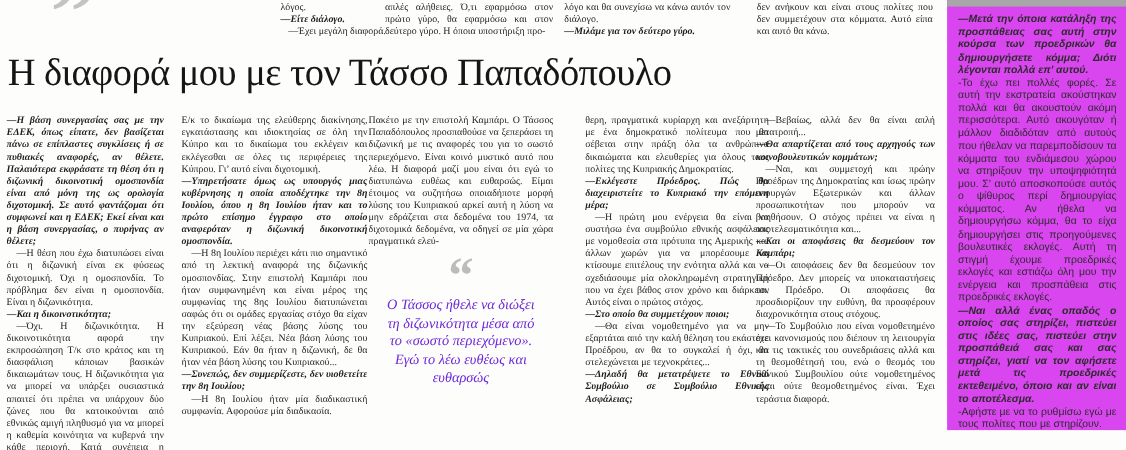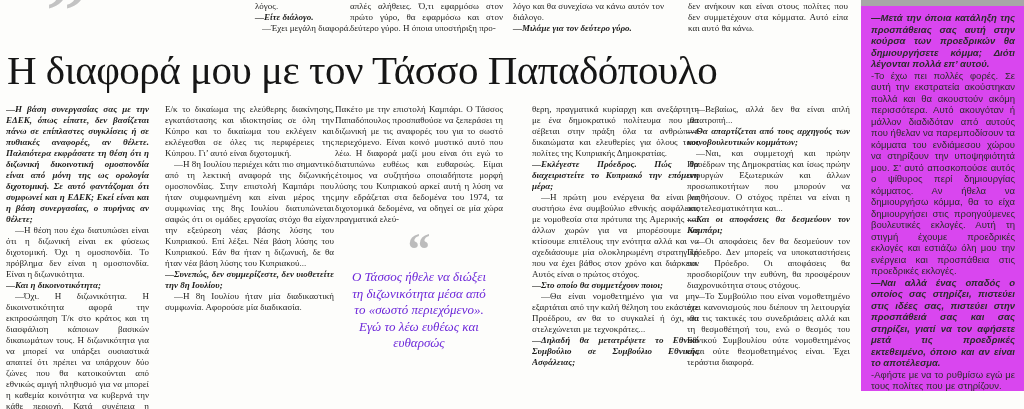--- a/index.html
+++ b/index.html
@@ -15,21 +15,21 @@
   .f2{left:350px;width:153px;}
   .f3{left:513px;width:151px;}
   .f4{left:688px;width:160px;}
   .indented{text-indent:7px;}
 
   .q{font-weight:bold;font-style:italic;margin:0;}
   .a{margin:0;text-indent:9px;}
 
   
   .headline{position:absolute;left:7px;top:46px;margin:0;font-weight:400;
-        font-size:41px;letter-spacing:-0.5px;color:#161616;white-space:nowrap;}
+        font-size:35px;letter-spacing:-0.5px;color:#161616;white-space:nowrap;}
 
   
   .col{position:absolute;top:104px;height:305px;overflow:hidden;
         font-size:9px;line-height:11px;text-align:justify;}
   .c1{left:6px;width:143px;}
   .c2{left:165px;width:169px;}
   .c3{left:335px;width:168px;}
   .c4{left:532px;width:167px;}
   .c5{left:687px;width:163px;}
 
@@ -76,20 +76,21 @@
 
   <div class="col c1">
     <p class="q">—Η βάση συνεργασίας σας με την ΕΔΕΚ, όπως είπατε, δεν βασίζεται πάνω σε επίπλαστες συγκλίσεις ή σε πυθιακές αναφορές, αν θέλετε. Παλαιότερα εκφράσατε τη θέση ότι η διζωνική δικοινοτική ομοσπονδία είναι από μόνη της ως ορολογία διχοτομική. Σε αυτό φαντάζομαι ότι συμφωνεί και η ΕΔΕΚ; Εκεί είναι και η βάση συνεργασίας, ο πυρήνας αν θέλετε;</p>
     <p class="a">—Η θέση που έχω διατυπώσει είναι ότι η διζωνική είναι εκ φύσεως διχοτομική. Όχι η ομοσπονδία. Το πρόβλημα δεν είναι η ομοσπονδία. Είναι η διζωνικότητα.</p>
     <p class="q">—Και η δικοινοτικότητα;</p>
     <p class="a">—Όχι. Η διζωνικότητα. Η δικοινοτικότητα αφορά την εκπροσώπηση Τ/κ στο κράτος και τη διασφάλιση κάποιων βασικών δικαιωμάτων τους. Η διζωνικότητα για να μπορεί να υπάρξει ουσιαστικά απαιτεί ότι πρέπει να υπάρχουν δύο ζώνες που θα κατοικούνται από εθνικώς αμιγή πληθυσμό για να μπορεί η καθεμία κοινότητα να κυβερνά την κάθε περιοχή. Κατά συνέπεια η διζωνική εκ φύσεως αφαιρεί από</p>
   </div>
 
   <div class="col c2">
     <p style="margin:0;">Ε/κ το δικαίωμα της ελεύθερης διακίνησης, εγκατάστασης και ιδιοκτησίας σε όλη την Κύπρο και το δικαίωμα του εκλέγειν και εκλέγεσθαι σε όλες τις περιφέρειες της Κύπρου. Γι’ αυτό είναι διχοτομική.</p>
+    <p class="q">—Υπηρετήσατε όμως ως υπουργός μιας κυβέρνησης η οποία αποδέχτηκε την 8η Ιουλίου, όπου η 8η Ιουλίου ήταν και το πρώτο επίσημο έγγραφο στο οποίο αναφερόταν η διζωνική δικοινοτική ομοσπονδία.</p>
     <p class="a">—Η 8η Ιουλίου περιέχει κάτι πιο σημαντικό από τη λεκτική αναφορά της διζωνικής ομοσπονδίας. Στην επιστολή Καμπάρι που ήταν συμφωνημένη και είναι μέρος της συμφωνίας της 8ης Ιουλίου διατυπώνεται σαφώς ότι οι ομάδες εργασίας στόχο θα είχαν την εξεύρεση νέας βάσης λύσης του Κυπριακού. Επί λέξει. Νέα βάση λύσης του Κυπριακού. Εάν θα ήταν η διζωνική, δε θα ήταν νέα βάση λύσης του Κυπριακού...</p>
     <p class="q">—Συνεπώς, δεν συμμερίζεστε, δεν υιοθετείτε την 8η Ιουλίου;</p>
     <p class="a">—Η 8η Ιουλίου ήταν μία διαδικαστική συμφωνία. Αφορούσε μία διαδικασία.</p>
   </div>
 
   <div class="col c3">
     <p style="margin:0;">Πακέτο με την επιστολή Καμπάρι. Ο Τάσσος Παπαδόπουλος προσπαθούσε να ξεπεράσει τη διζωνική με τις αναφορές του για το σωστό περιεχόμενο. Είναι κοινό μυστικό αυτό που λέω. Η διαφορά μαζί μου είναι ότι εγώ το διατυπώνω ευθέως και ευθαρσώς. Είμαι έτοιμος να συζητήσω οποιαδήποτε μορφή λύσης του Κυπριακού αρκεί αυτή η λύση να μην εδράζεται στα δεδομένα του 1974, τα διχοτομικά δεδομένα, να οδηγεί σε μία χώρα πραγματικά ελεύ-</p>
     <div class="pullquote">
       <span class="pq-mark">“</span>
       <span class="pq-text">Ο Τάσσος ήθελε να διώξει τη διζωνικότητα μέσα από το «σωστό περιεχόμενο». Εγώ το λέω ευθέως και ευθαρσώς</span>

